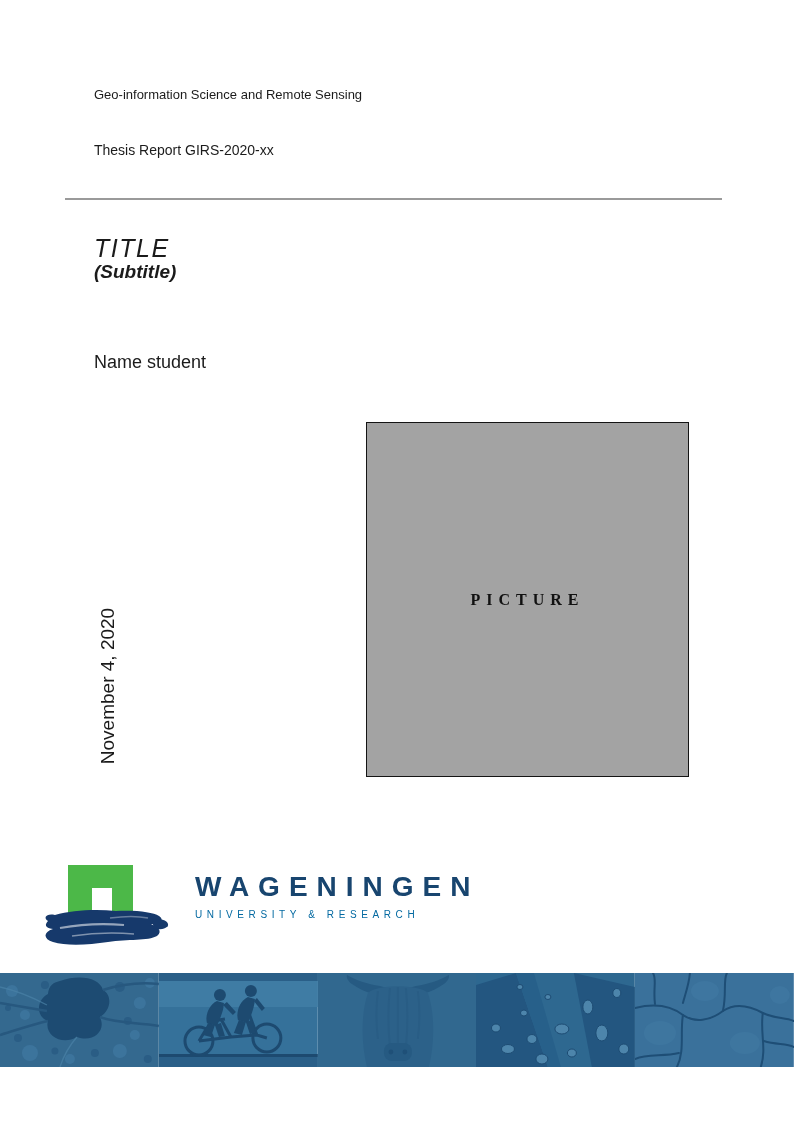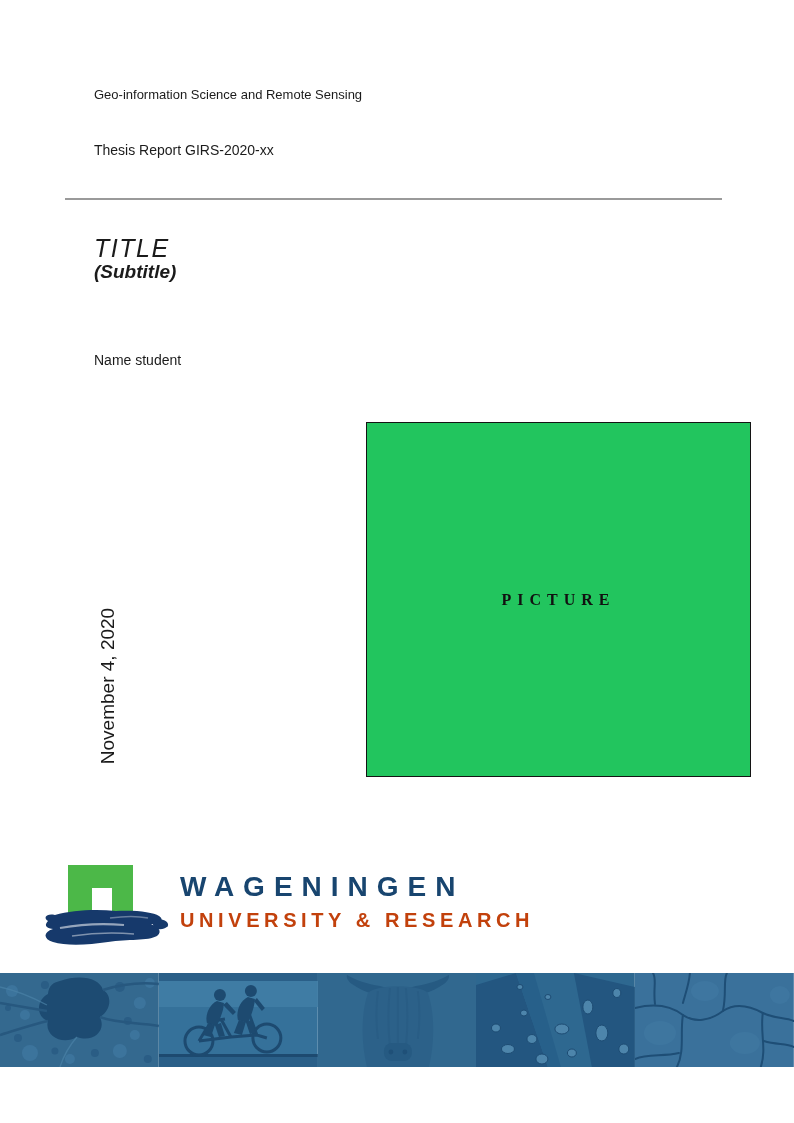--- a/index.html
+++ b/index.html
@@ -7,40 +7,40 @@
   .page {
     position:relative; width:794px; height:1123px; margin:0 auto;
     background:#ffffff; overflow:hidden;
     font-family:"Liberation Sans", sans-serif; color:#1b1b1b;
   }
   .dept-line   { position:absolute; left:94px; top:87px;  font-size:13px; }
   .report-line { position:absolute; left:94px; top:142px; font-size:14px; }
   .divider     { position:absolute; left:65px; top:198px; width:657px; height:2px; background:#9a9a9a; }
   .thesis-title{ position:absolute; left:94px; top:234px; font-size:25px; letter-spacing:1.5px; font-weight:500;font-style:italic; }
   .thesis-subtitle { position:absolute; left:94px; top:261px; font-size:19px; font-weight:bold; font-style:italic; }
-  .student-name{ position:absolute; left:94px; top:352px; font-size:14px; }
+  .student-name{ position:absolute; left:94px; top:352px; font-size:18px; }
   .picture-box {
-    position:absolute; left:366px; top:422px; width:385px; height:355px;
-    border:1.5px solid #141414; background:#22c55e;
+    position:absolute; left:366px; top:422px; width:323px; height:355px;
+    border:1.5px solid #141414; background:#a3a3a3;
     display:flex; align-items:center; justify-content:center;
   }
   .picture-label {
     font-family:"Liberation Serif", serif; font-weight:bold;
     font-size:16px; letter-spacing:6px; color:#111;
   }
   .date-vertical {
     position:absolute; left:108px; top:686px;
     transform:translate(-50%,-50%) rotate(-90deg);
     font-size:19px; white-space:nowrap;
   }
   .logo { position:absolute; left:40px; top:858px; display:flex; align-items:flex-start; }
   .logo-mark { width:130px; height:100px; }
-  .logo-text { margin-left:10px; padding-top:15px; }
+  .logo-text { margin-left:25px; padding-top:15px; }
   .logo-brand   { color:#18456f; font-weight:bold; font-size:28px; letter-spacing:9px; line-height:1; }
-  .logo-tagline { color:#c2410c; font-weight:bold; font-size:20px; letter-spacing:4.6px; margin-top:9px; line-height:1; }
+  .logo-tagline { color:#0369a1; font-weight:normal; font-size:10px; letter-spacing:4.6px; margin-top:9px; line-height:1; }
   .banner { position:absolute; left:0; top:973px; width:794px; height:94px; display:flex; }
   .banner-seg { flex:1 1 0; height:94px; overflow:hidden; }
   .banner-seg svg { display:block; width:100%; height:100%; }
 </style>
 </head>
 <body>
 
 <div class="page">
 
   <div class="dept-line">Geo-information Science and Remote Sensing</div>

